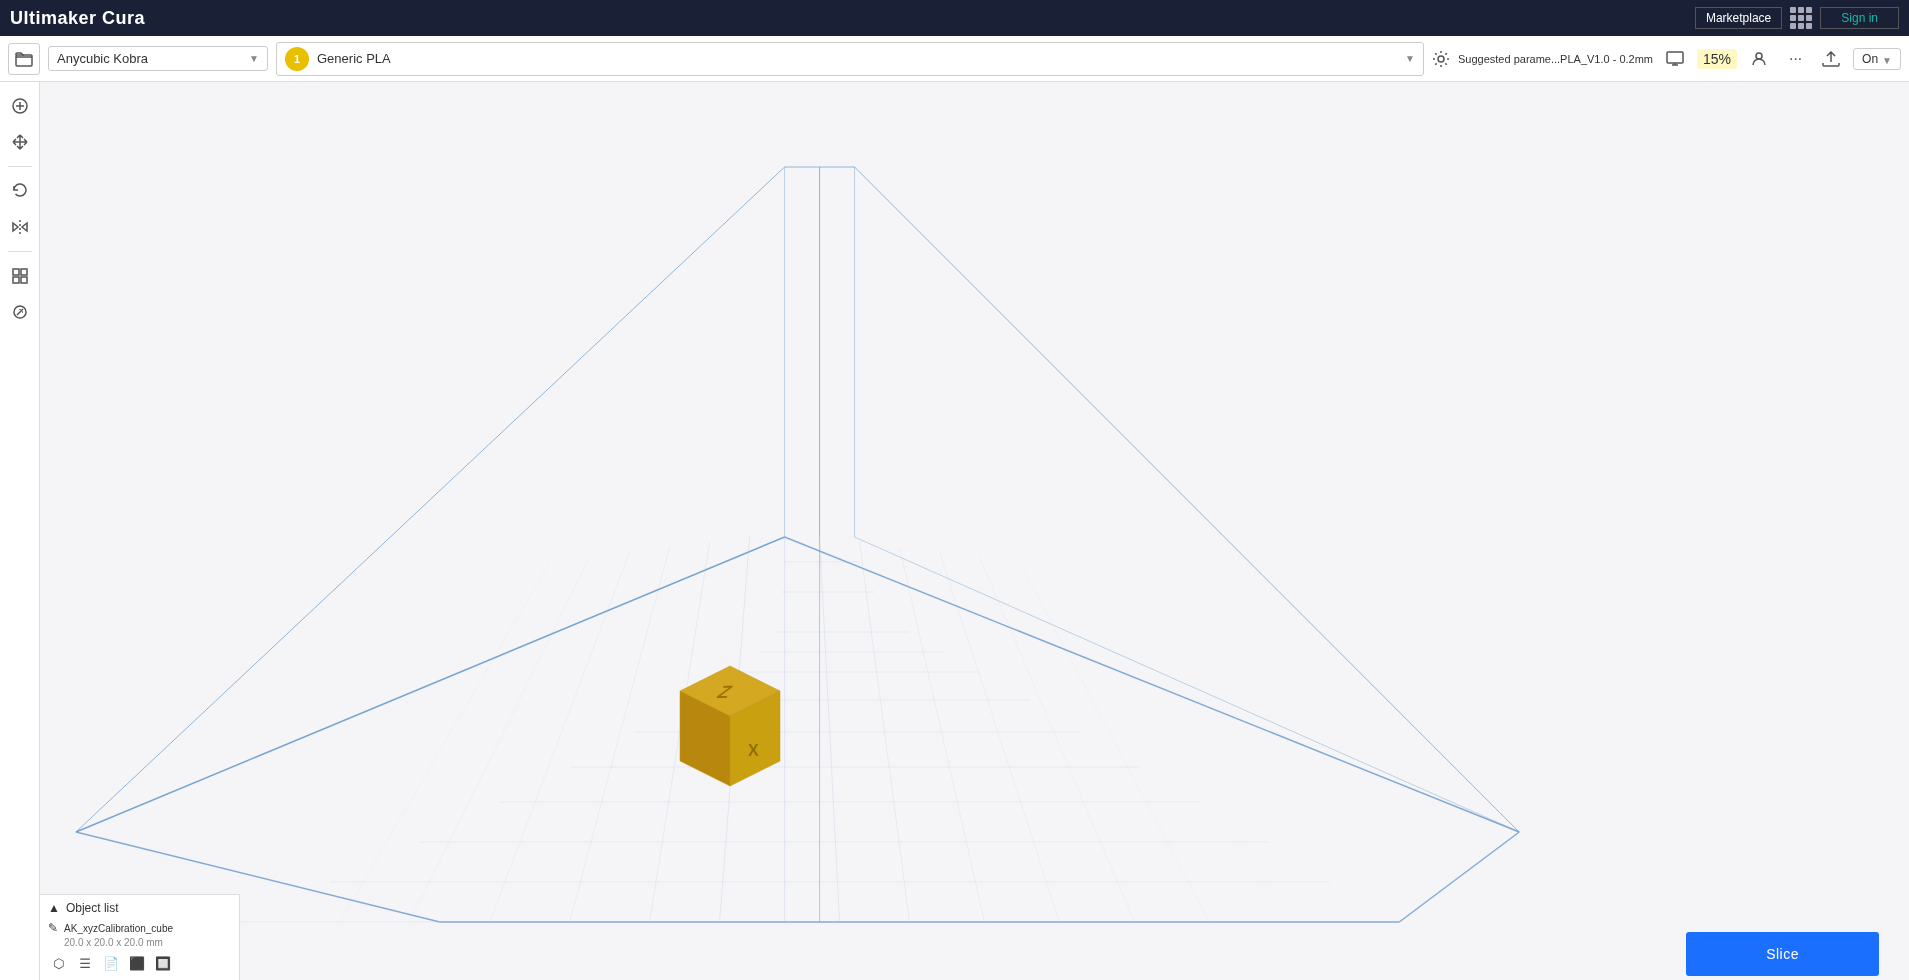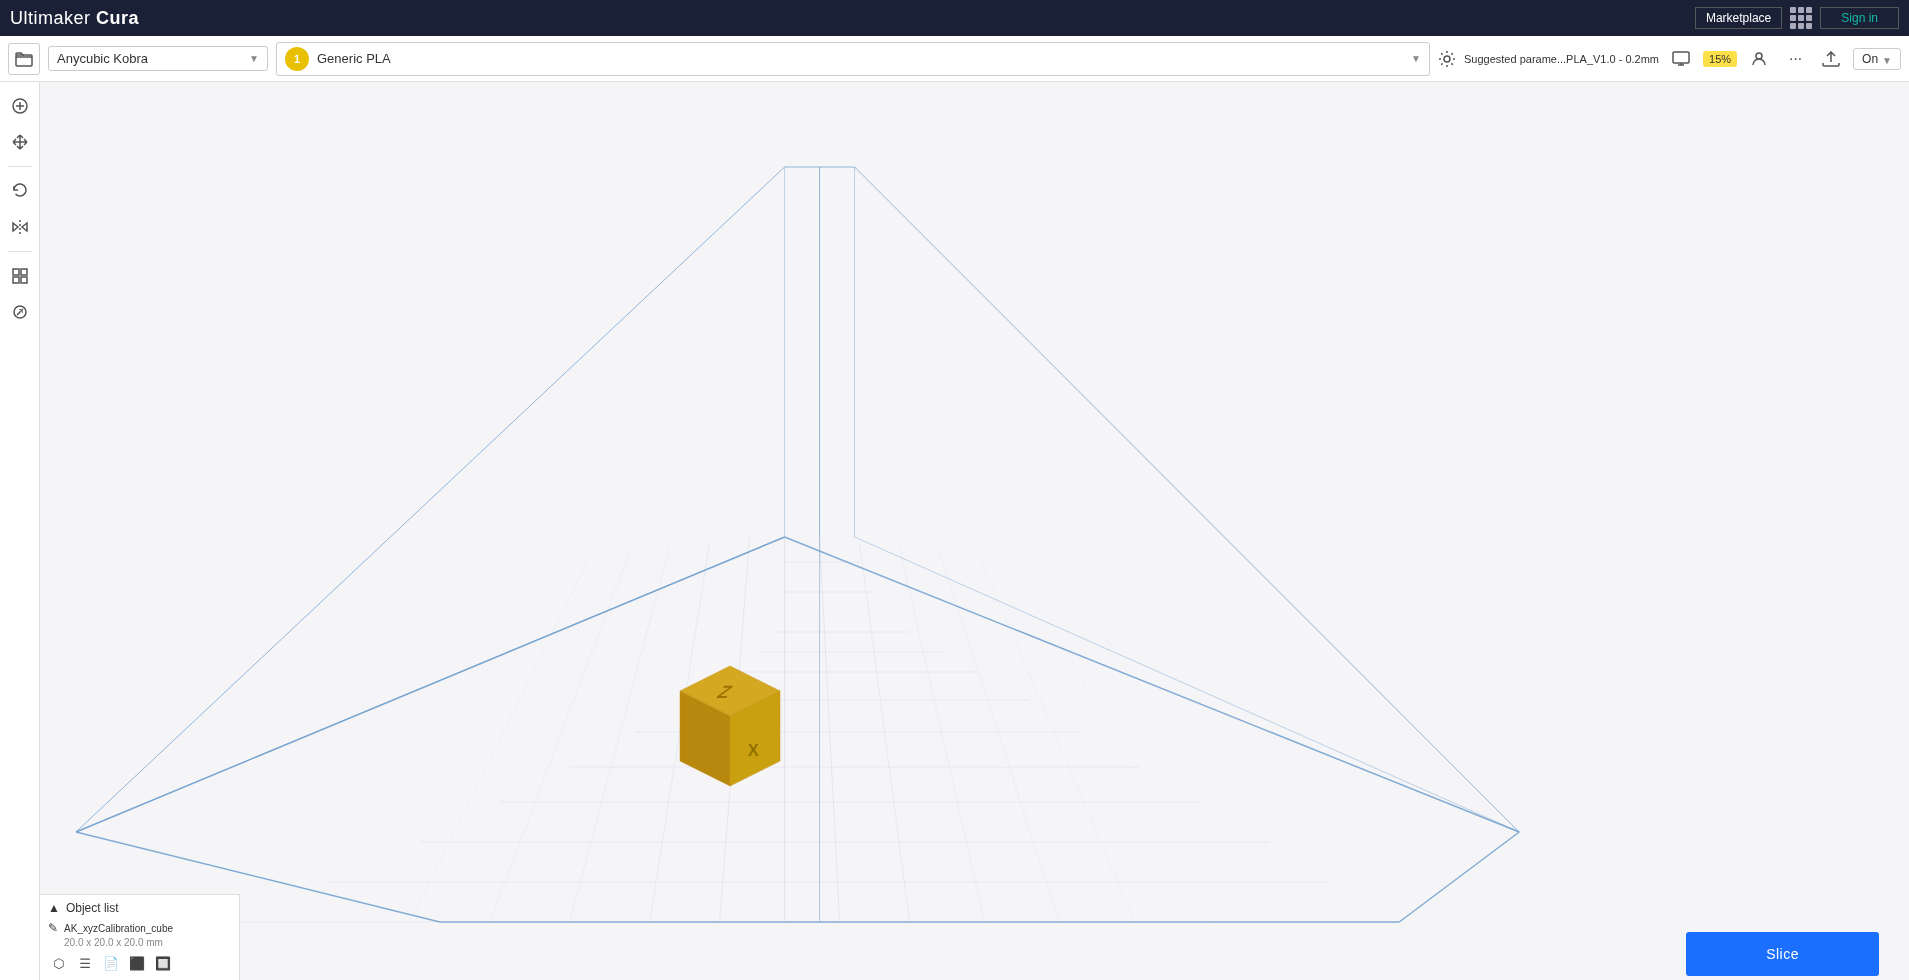--- a/index.html
+++ b/index.html
@@ -17,21 +17,21 @@
       position: relative;
       z-index: 100;
     }
     #logo {
       color: white;
       font-size: 18px;
       font-weight: 300;
       letter-spacing: 0.5px;
       white-space: nowrap;
     }
-    #logo span { font-weight: 400; }
+    #logo span { font-weight: 700; }
     .nav-tabs {
       display: flex;
       align-items: center;
       gap: 0;
       position: absolute;
       left: 50%;
       transform: translateX(-50%);
     }
     .nav-tab {
       color: #aab;
@@ -159,24 +159,24 @@
     }
     .profile-text {
       font-size: 11px;
       color: #333;
       max-width: 200px;
       white-space: nowrap;
       overflow: hidden;
       text-overflow: ellipsis;
     }
     .percent-badge {
-      background: #fde047;
+      background: #fef9c3;
       border-radius: 3px;
       padding: 2px 6px;
-      font-size: 11px;
+      font-size: 14px;
       color: #333;
     }
     .toolbar-icon-btn {
       width: 28px;
       height: 28px;
       display: flex;
       align-items: center;
       justify-content: center;
       cursor: pointer;
       color: #555;

